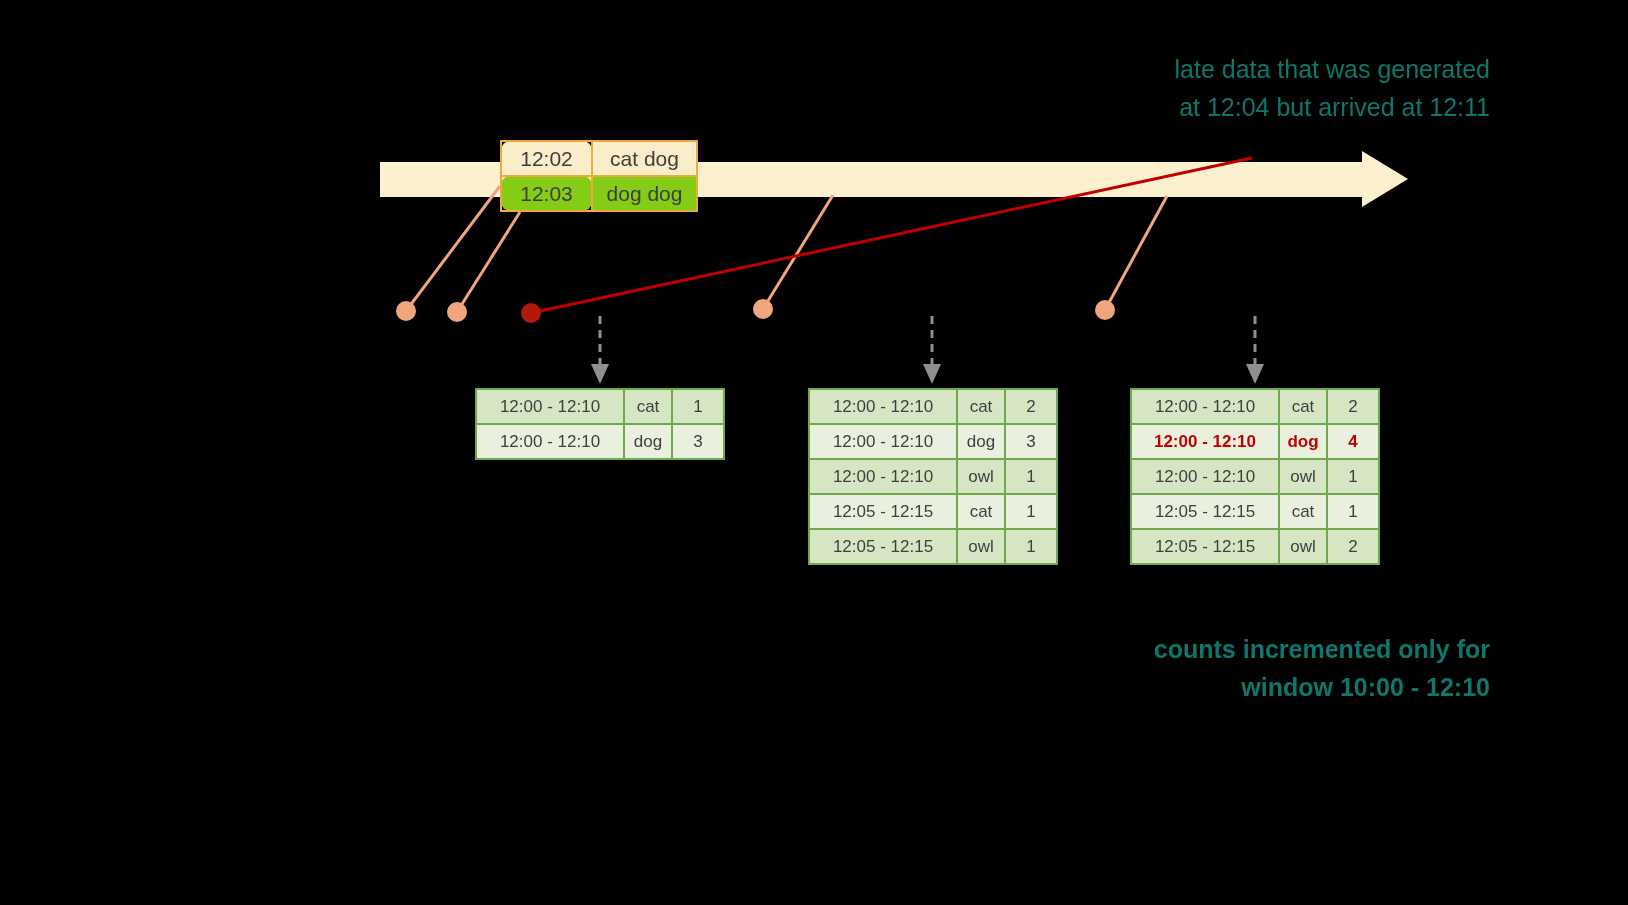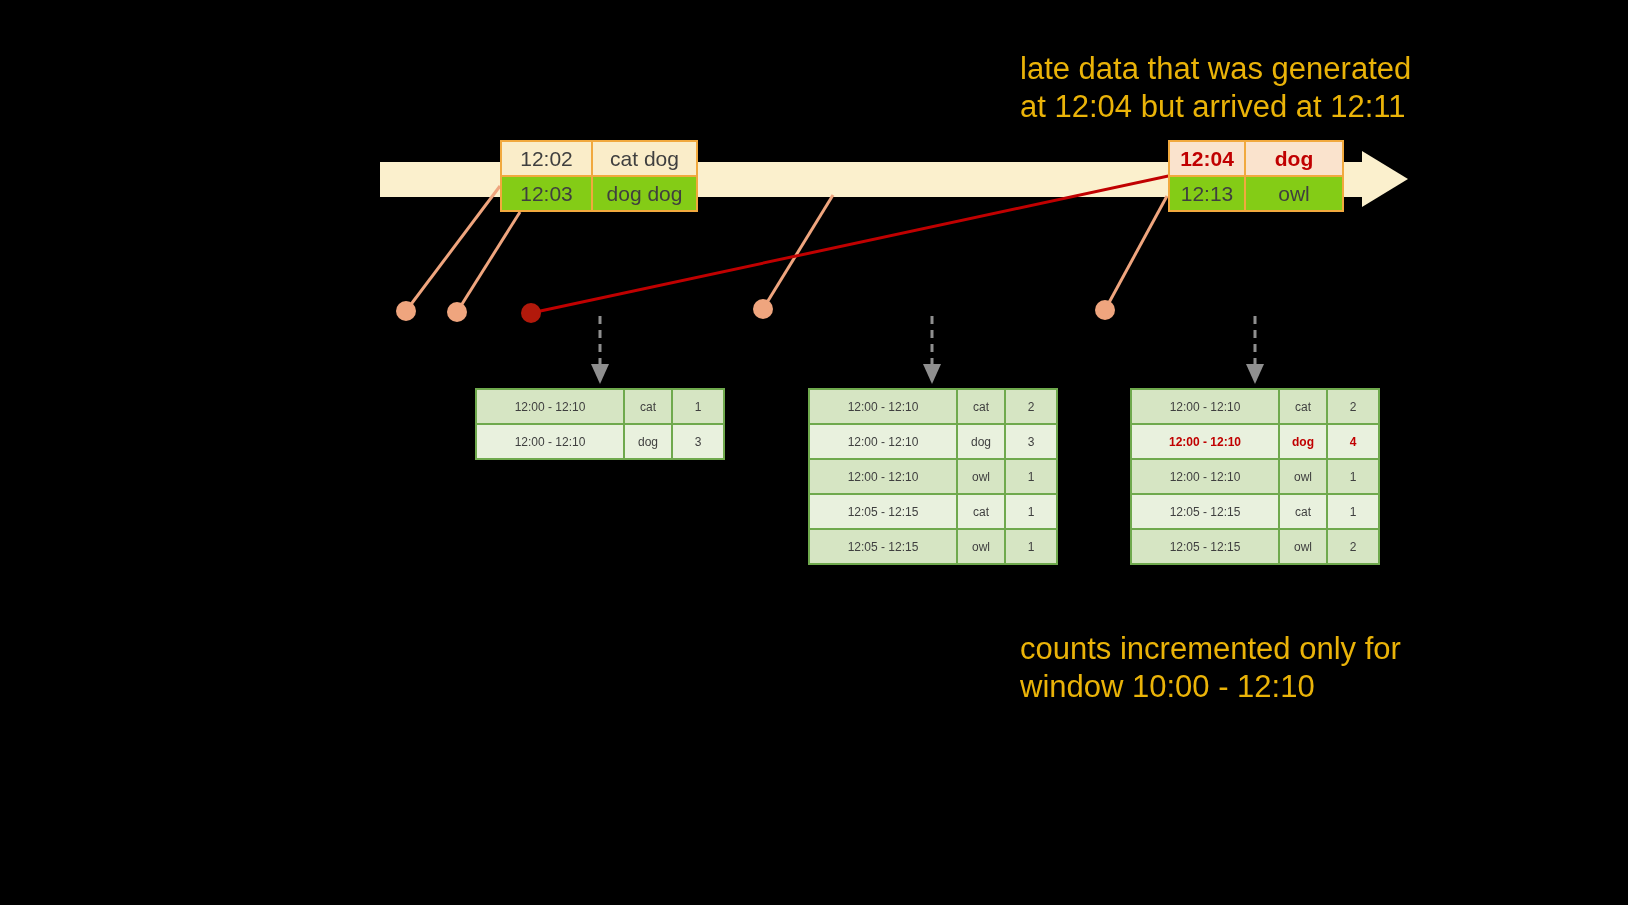--- a/index.html
+++ b/index.html
@@ -6,42 +6,42 @@
   body{background:#000;font-family:"Liberation Sans",sans-serif;}
   #canvas{position:relative;width:1628px;height:905px;background:#000;overflow:hidden;}
   .abs{position:absolute;}
 
   
   .timeline-band{left:380px;top:162px;width:984px;height:35px;background:#FBF0CD;z-index:0;}
   .timeline-arrowhead{left:1362px;top:151px;width:0;height:0;
     border-left:46px solid #FBF0CD;border-top:28px solid transparent;border-bottom:28px solid transparent;z-index:0;}
 
   
-  .note{color:#eab308;font-size:31px;line-height:38px;text-align:left;z-index:3;}
+  .note{color:#0f766e;font-size:25px;line-height:38px;text-align:right;z-index:3;}
   .note-top{left:1020px;top:50px;width:470px;}
-  .note-bottom{left:1020px;top:630px;width:470px;}
+  .note-bottom{left:1020px;top:630px;width:470px;font-weight:bold;}
 
   
   table{border-collapse:collapse;z-index:2;}
   td{padding:0;text-align:center;vertical-align:middle;height:33px;}
 
   
   .event-table td{border:2px solid #F1A93E;font-size:21px;color:#3F3F3F;}
   .t-ev1{left:500px;top:140px;}
   .t-ev2{left:835px;top:158px;}
   .t-ev3{left:1168px;top:140px;}
-  .t-ev1 td:first-child{width:89px;}  .t-ev1 td:last-child{width:103px;margin-left:40px;}
+  .t-ev1 td:first-child{width:89px;border-radius:9px;}  .t-ev1 td:last-child{width:103px;margin-left:40px;}
   .t-ev2 td:first-child{width:84px;}  .t-ev2 td:last-child{width:108px;}
   .t-ev3 td:first-child{width:74px;}  .t-ev3 td:last-child{width:96px;}
   .ev-a td{background:#FAEDC9;}
   .ev-b td{background:#84cc16;}
   .ev-late td{background:#FAE3CD;color:#C00000;font-weight:bold;}
 
   
-  .result-table td{border:2px solid #6FA94D;font-size:12px;color:#3F3F3F;}
+  .result-table td{border:2px solid #6FA94D;font-size:17px;color:#3F3F3F;}
   .result-table td:nth-child(1){width:146px;}
   .result-table td:nth-child(2){width:46px;text-align:center;}
   .result-table td:nth-child(3){width:50px;}
   .result-table tr:nth-child(odd) td{background:#D6E5C3;}
   .result-table tr:nth-child(even) td{background:#E9F1DE;}
   .result-table tr.late-row td{color:#C00000;font-weight:bold;}
   .t-r1{left:475px;top:388px;}
   .t-r2{left:808px;top:388px;}
   .t-r3{left:1130px;top:388px;}
 
@@ -94,32 +94,20 @@
       <td>cat dog</td>
     </tr>
     <tr class="ev-b">
       <td>12:03</td>
       <td>dog dog</td>
     </tr>
   </tbody>
     </table>
 
 
-  <table class="abs event-table t-ev3">
-    <tbody>
-        <tr class="ev-late">
-      <td>12:04</td>
-      <td>dog</td>
-    </tr>
-    <tr class="ev-b">
-      <td>12:13</td>
-      <td>owl</td>
-    </tr>
-  </tbody>
-    </table>
 
   <table class="abs result-table t-r1">
     <tbody>
         <tr>
       <td>12:00 - 12:10</td>
       <td>cat</td>
       <td>1</td>
     </tr>
     <tr>
       <td>12:00 - 12:10</td>

